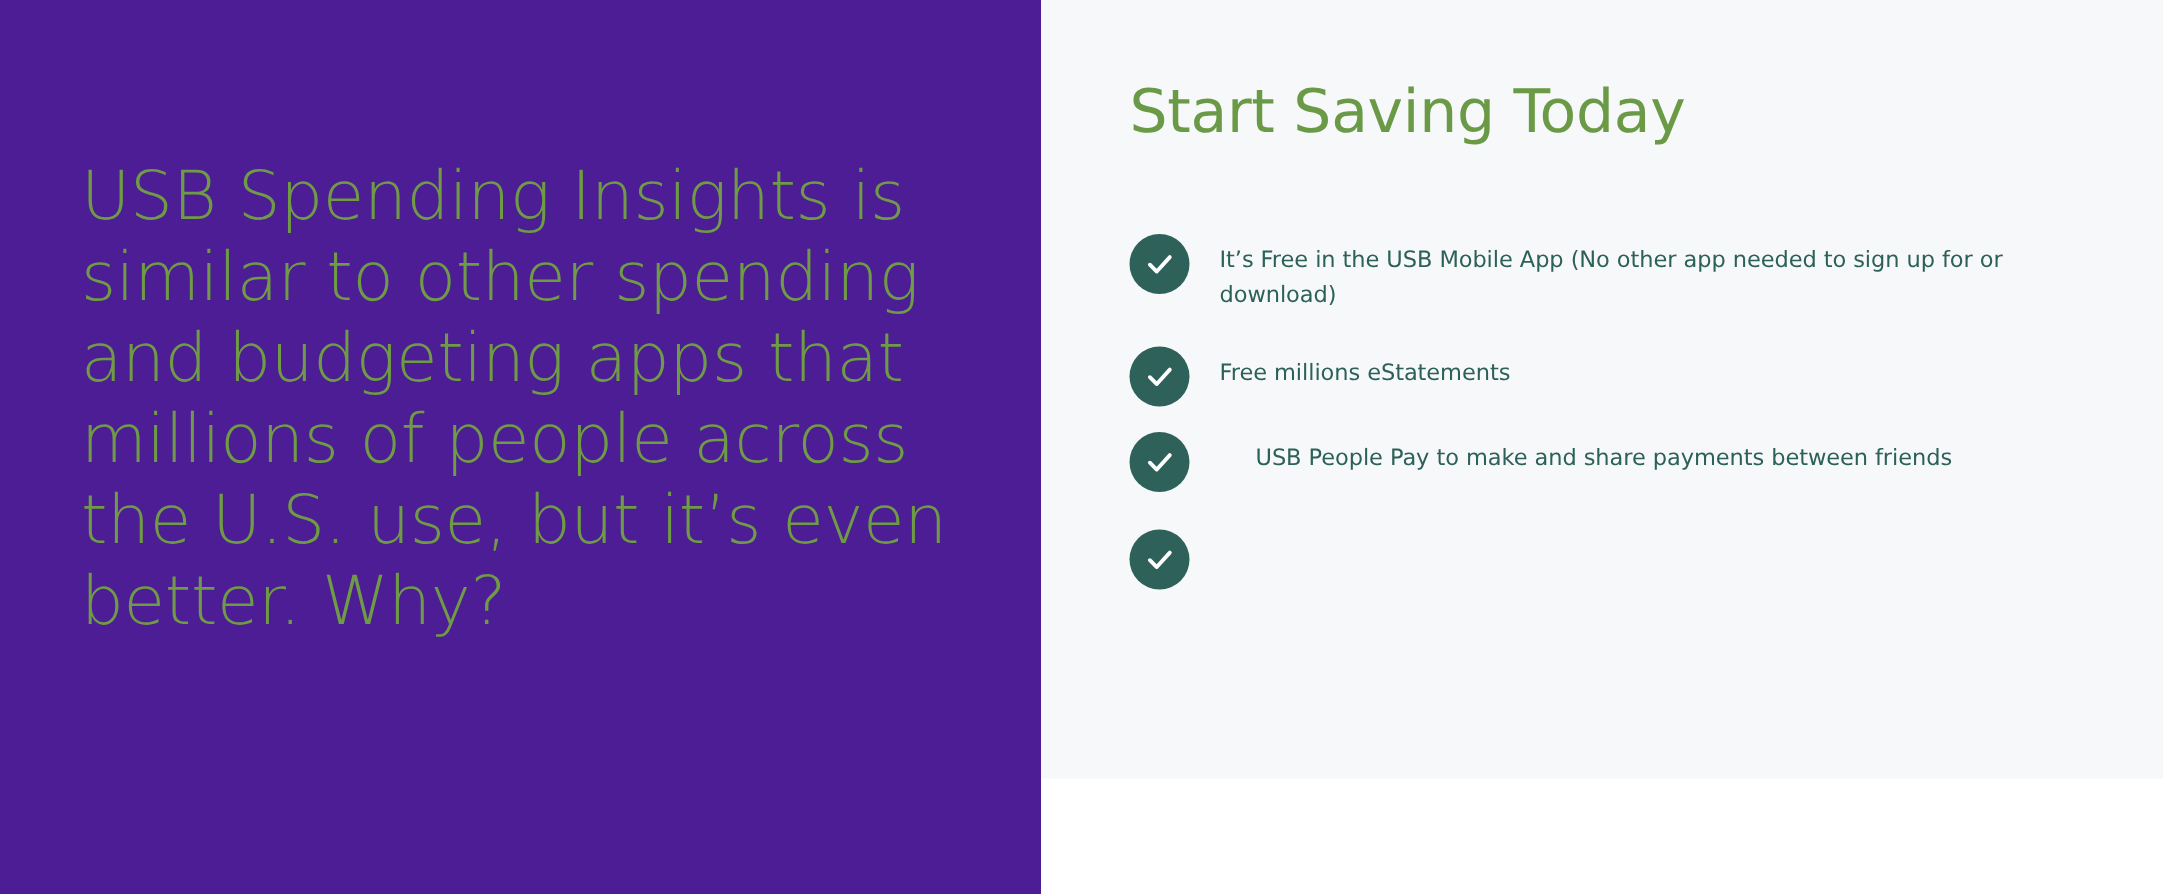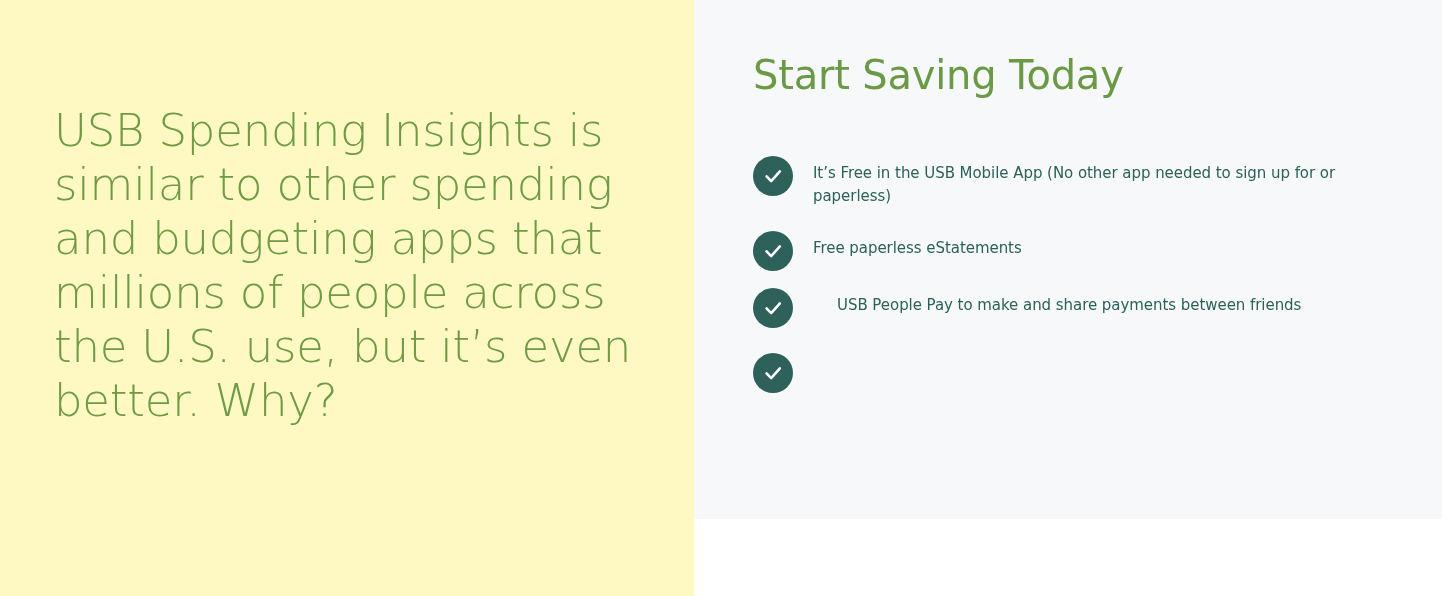--- a/index.html
+++ b/index.html
@@ -22,21 +22,21 @@
     display: flex;
     flex-direction: row;
     background: #ffffff;
   }
 
   
   .left-panel {
     position: relative;
     width: 694px;
     height: 596px;
-    background: #fef9c3;
+    background: #4c1d95;
     box-sizing: border-box;
     flex: 0 0 694px;
   }
 
   .headline {
     position: absolute;
     left: 54px;
     top: 104px;
     width: 600px;
     margin: 0;
@@ -142,30 +142,30 @@
     <h2 class="panel-title">Start Saving Today</h2>
 
     <ul class="benefits-list">
 
       <li class="benefit-row r1">
         <span class="check-badge">
           <svg viewBox="0 0 24 24" aria-hidden="true">
             <path d="M5 12.5 L10 17.5 L19.5 7" fill="none" stroke="#ffffff" stroke-width="2.8" stroke-linecap="round" stroke-linejoin="round"></path>
           </svg>
         </span>
-        <span class="benefit-text">It’s Free in the USB Mobile App (No other app needed to sign up for or paperless)</span>
+        <span class="benefit-text">It’s Free in the USB Mobile App (No other app needed to sign up for or download)</span>
       </li>
 
       <li class="benefit-row r2">
         <span class="check-badge">
           <svg viewBox="0 0 24 24" aria-hidden="true">
             <path d="M5 12.5 L10 17.5 L19.5 7" fill="none" stroke="#ffffff" stroke-width="2.8" stroke-linecap="round" stroke-linejoin="round"></path>
           </svg>
         </span>
-        <span class="benefit-text">Free paperless eStatements</span>
+        <span class="benefit-text">Free millions eStatements</span>
       </li>
 
       <li class="benefit-row r3">
         <span class="check-badge">
           <svg viewBox="0 0 24 24" aria-hidden="true">
             <path d="M5 12.5 L10 17.5 L19.5 7" fill="none" stroke="#ffffff" stroke-width="2.8" stroke-linecap="round" stroke-linejoin="round"></path>
           </svg>
         </span>
         <span class="benefit-text">USB People Pay to make and share payments between friends</span>
       </li>

